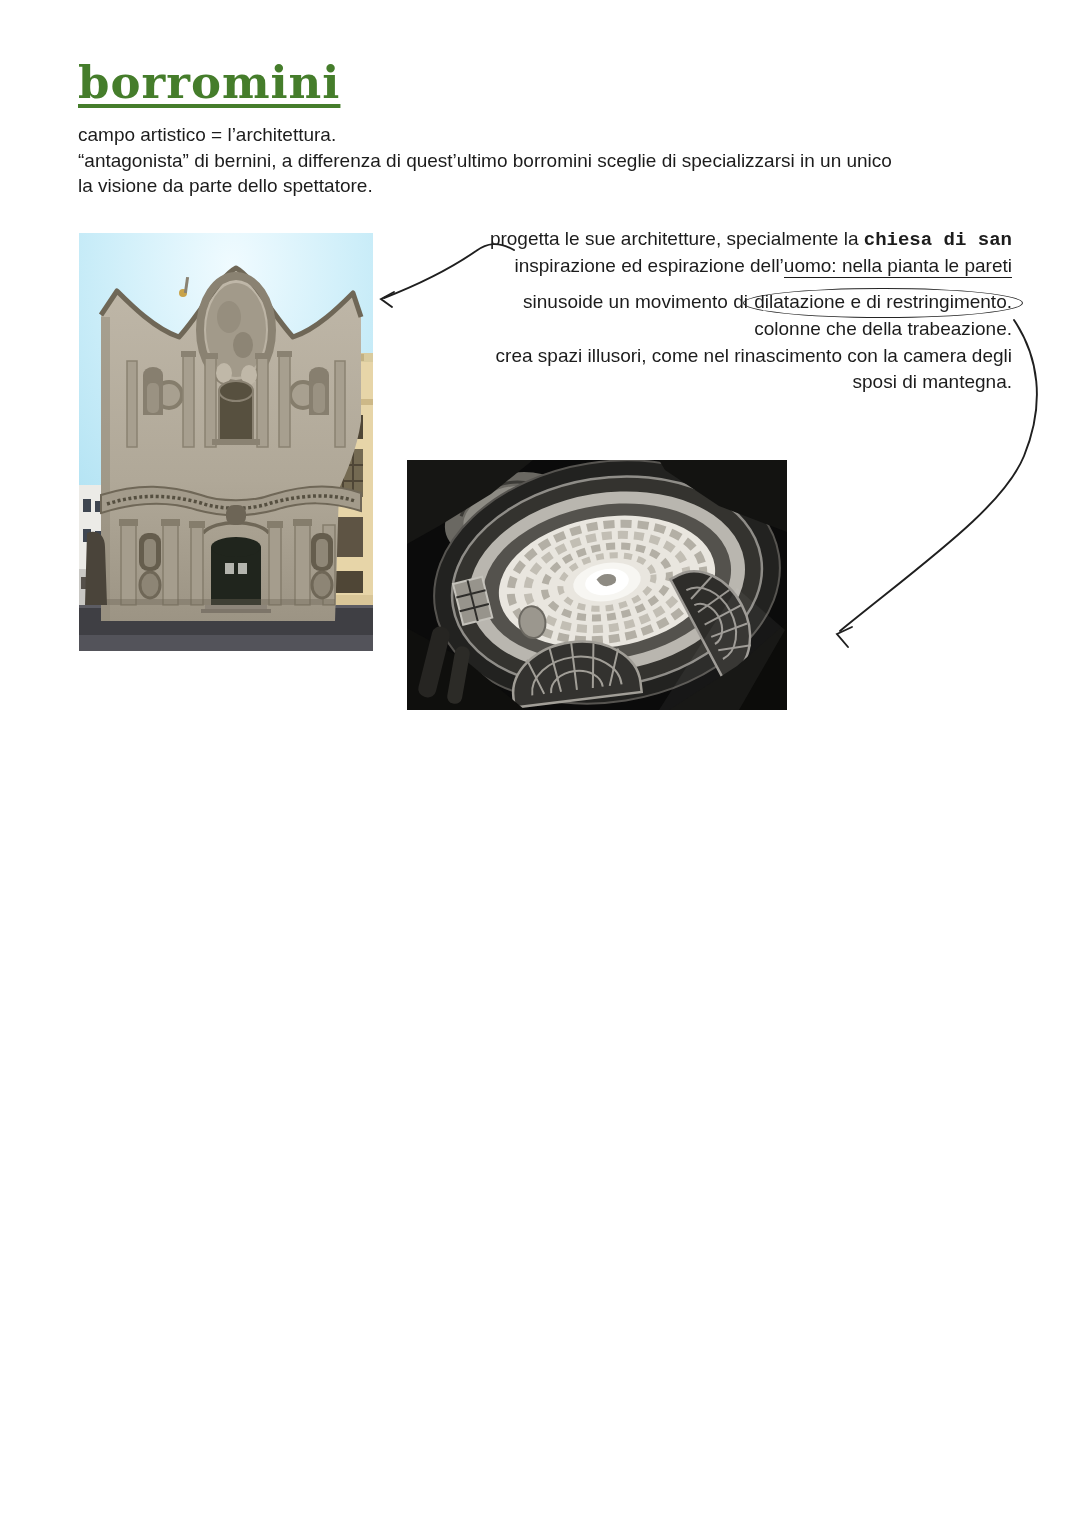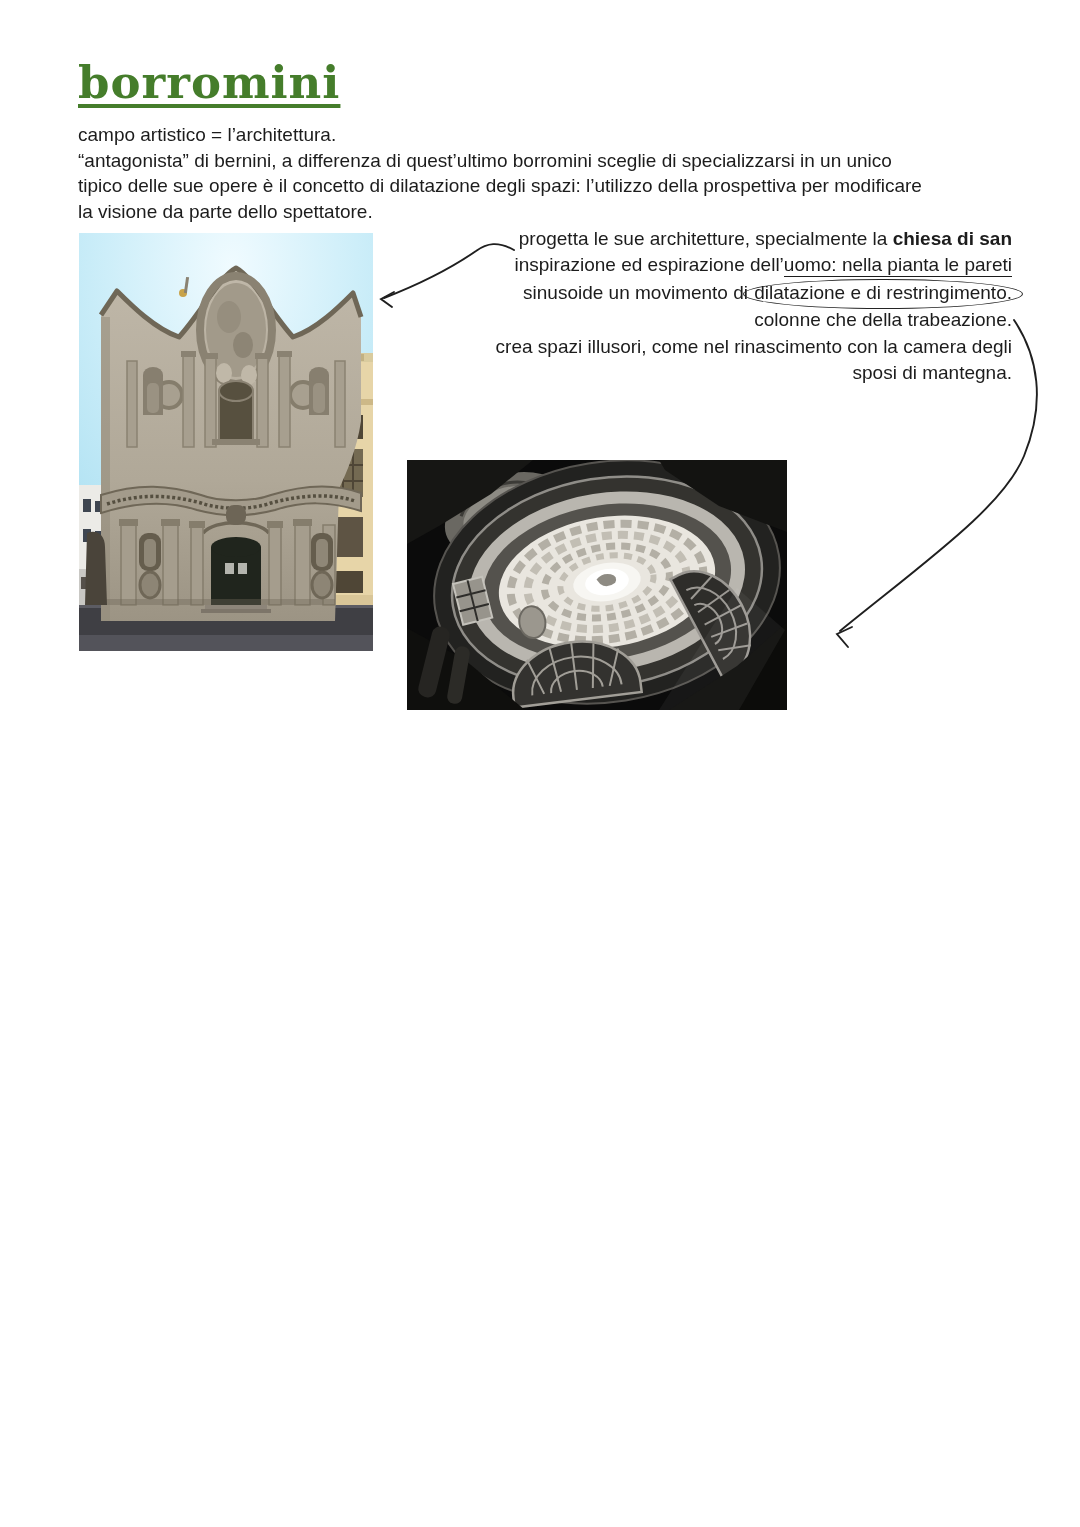--- a/index.html
+++ b/index.html
@@ -3,40 +3,39 @@
 <meta charset="utf-8">
 <style>
   html,body{margin:0;padding:0;background:#ffffff;}
   .page{position:relative;width:1080px;height:1282px;background:#ffffff;overflow:hidden;
         font-family:"Liberation Sans", sans-serif;color:#1c1c1c;}
   .title{position:absolute;left:78px;top:56px;margin:0;
          font-family:"DejaVu Serif", serif;font-weight:bold;font-size:45px;letter-spacing:1px;
          color:#457d2b;text-decoration:underline;text-decoration-thickness:4px;text-underline-offset:6px;}
   .intro{position:absolute;left:78px;top:122px;font-size:19px;line-height:25.6px;white-space:nowrap;}
   .notes{position:absolute;right:68px;top:226px;text-align:right;font-size:19px;line-height:26.4px;white-space:nowrap;}
-  .b{font-weight:bold;}
+  .b{font-weight:bold;font-family:Liberation Mono, monospace;}
   .u{border-bottom:1.6px solid #1c1c1c;padding-bottom:1px;}
   .circled{display:inline-block;border:1.7px solid #242424;border-radius:50%;
-           padding:0px 10px 2px 10px;margin:0 -11px -2px -10px;}
+           padding:0px 10px 2px 10px;margin:8px -11px -2px -10px;}
   .photo{position:absolute;display:block;}
   .facade-photo{left:79px;top:233px;}
   .dome-photo{left:407px;top:460px;}
   .overlay{position:absolute;left:0;top:0;pointer-events:none;}
 </style>
 </head>
 <body>
 
 <div class="page">
 
   <h1 class="title">borromini</h1>
 
   <div class="intro">
     <div>campo artistico = l’architettura.</div>
     <div>“antagonista” di bernini, a differenza di quest’ultimo borromini sceglie di specializzarsi in un unico</div>
-    <div>tipico delle sue opere è il concetto di dilatazione degli spazi: l’utilizzo della prospettiva per modificare</div>
     <div>la visione da parte dello spettatore.</div>
   </div>
 
   <div class="notes">
     <div><span>progetta le sue architetture, specialmente la </span><span class="b">chiesa di san</span></div>
     <div><span>inspirazione ed espirazione dell’</span><span class="u">uomo: nella pianta le pareti</span></div>
     <div><span>sinusoide un movimento di </span><span class="circled">dilatazione e di restringimento.</span></div>
     <div>colonne che della trabeazione.</div>
     <div>crea spazi illusori, come nel rinascimento con la camera degli</div>
     <div>sposi di mantegna.</div>

